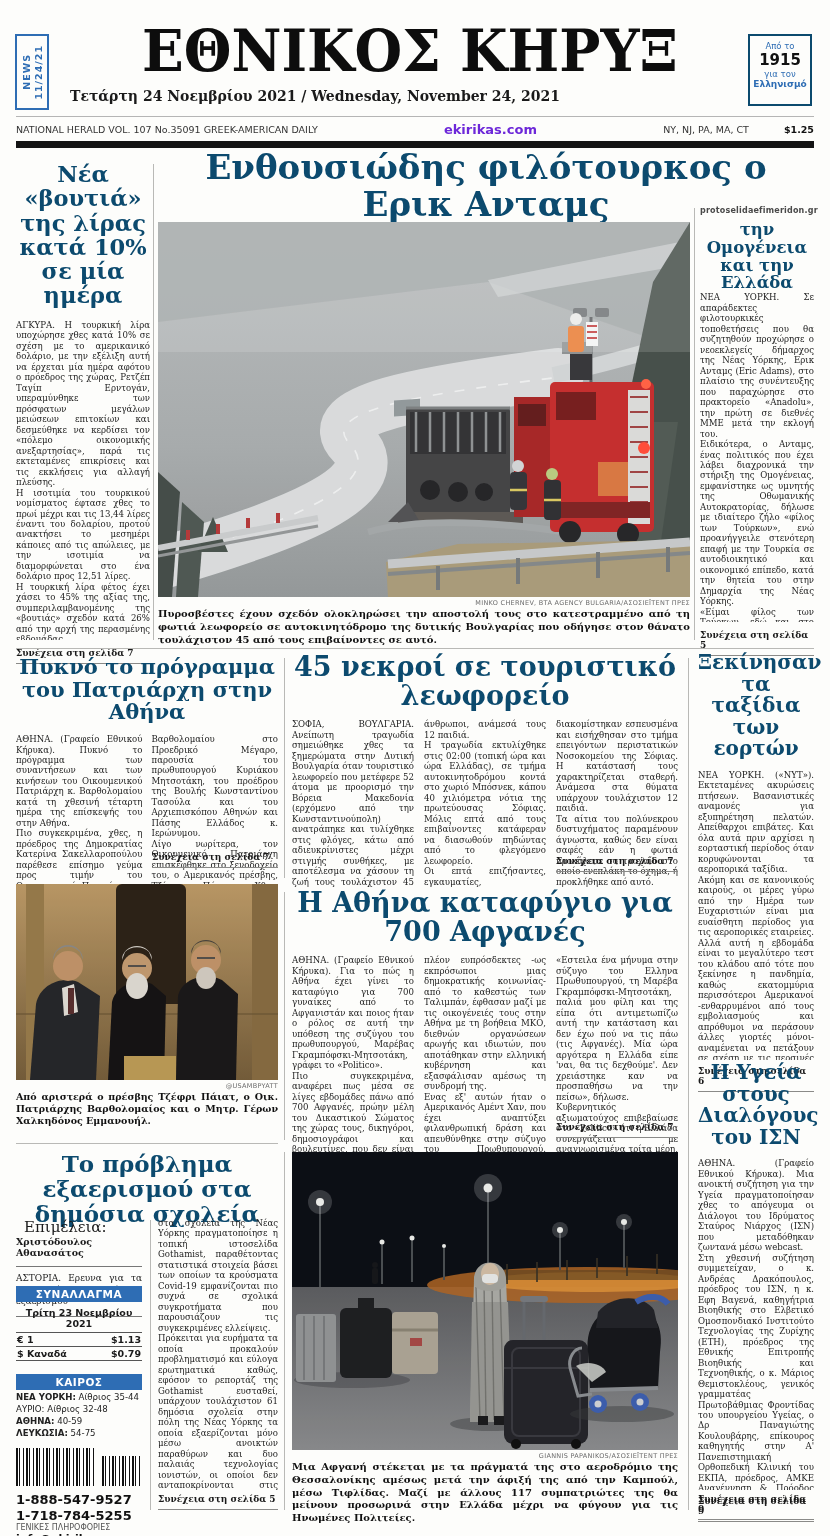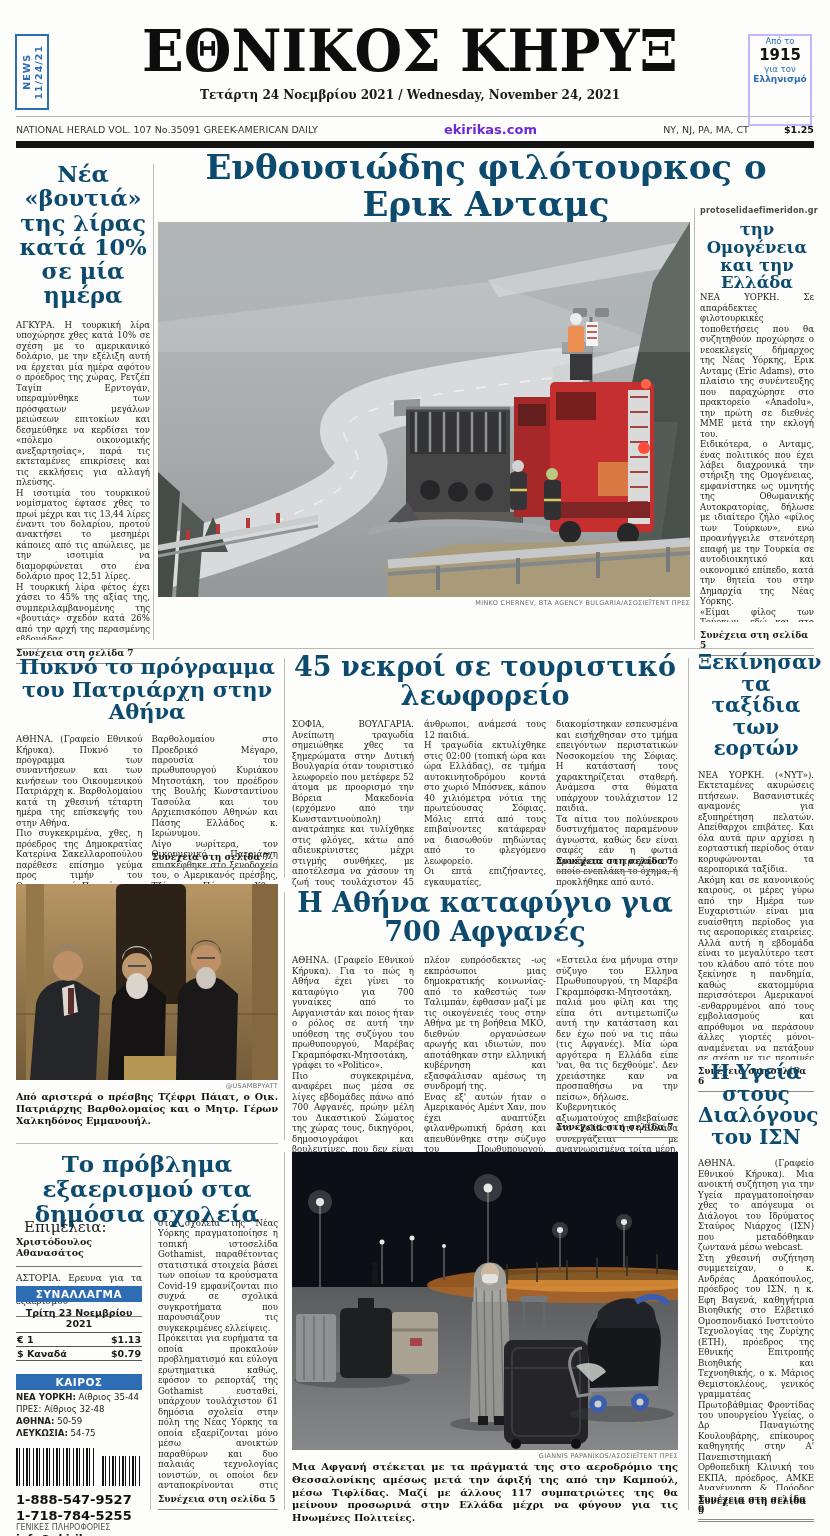--- a/index.html
+++ b/index.html
@@ -11,24 +11,24 @@
   .abs{position:absolute;}
   
   .news-box{left:15px;top:34px;width:30px;height:72px;border:2px solid #2e6db4;
     display:flex;align-items:center;justify-content:center;gap:1px;}
   .news-box span{writing-mode:vertical-rl;transform:rotate(180deg);
     font-family:"DejaVu Sans","Liberation Sans",sans-serif;
     font-size:9.5px;font-weight:bold;color:#2e6db4;letter-spacing:1px;}
   .mast-title{left:70px;top:22px;width:680px;text-align:center;
     font-size:57px;font-weight:900;letter-spacing:0px;color:#0d0d0d;
     transform:scaleX(.96);line-height:1;}
-  .mast-date{left:70px;top:88px;width:680px;text-align:center;
-    font-size:12px;font-weight:bold;}
-  .since-box{left:748px;top:34px;width:64px;height:92px;border:2px solid #c4b5fd;
-    text-align:center;font-family:"DejaVu Sans","Liberation Sans",sans-serif;box-sizing:border-box;}
+  .mast-date{left:70px;top:88px;width:680px;text-align:left;
+    font-size:14px;font-weight:bold;}
+  .since-box{left:748px;top:34px;width:64px;height:72px;border:2px solid #0c4a6e;
+    text-align:center;font-family:"DejaVu Sans","Liberation Sans",sans-serif;padding-top:5px;box-sizing:border-box;}
   .since-box .s1{font-size:8.5px;color:#2e6db4;display:block;}
   .since-box .yr{font-size:15px;font-weight:900;color:#111;display:block;line-height:1.2;}
   .since-box .s2{font-size:8.5px;color:#2e6db4;display:block;}
   .since-box .s3{font-size:9px;font-weight:bold;color:#2e6db4;display:block;}
   .info-row{left:16px;top:116px;width:798px;height:24px;border-top:1px solid #b5b5b5;
     display:flex;justify-content:space-between;align-items:center;
     font-family:"DejaVu Sans","Liberation Sans",sans-serif;font-size:9.5px;color:#333;}
   .info-row .site{font-size:13px;font-weight:bold;color:#6d28d9;}
   .info-row .price{font-weight:bold;color:#111;margin-left:32px;}
   .black-bar{left:16px;top:141px;width:798px;height:7px;background:#141414;}
@@ -227,20 +227,21 @@
         <line x1="280" y1="344" x2="280" y2="368"></line>
           <line x1="360" y1="336" x2="360" y2="362"></line>
         <line x1="440" y1="330" x2="440" y2="356"></line>
           <line x1="510" y1="325" x2="510" y2="350"></line>
       </g>
       <rect width="532" height="130" fill="#ffffff" opacity=".14"></rect>
       <rect width="532" height="375" fill="#ffffff" opacity=".05"></rect>
     </svg>
   </div>
   <div class="abs credit" style="left:158px;top:599px;width:532px;">MINKO CHERNEV, BTA AGENCY BULGARIA/ΑΣΟΣΙΕΪΤΕΝΤ ΠΡΕΣ</div>
+  <div class="abs caption" style="left:158px;top:608px;width:532px;">Πυροσβέστες έχουν σχεδόν ολοκληρώσει την αποστολή τους στο κατεστραμμένο από τη φωτιά λεωφορείο σε αυτοκινητόδρομο της δυτικής Βουλγαρίας που οδήγησε στον θάνατο τουλάχιστον 45 από τους επιβαίνοντες σε αυτό.</div>
 
   <div class="abs vrule" style="left:694px;top:208px;height:432px;"></div>
   <div class="abs" style="left:700px;top:206px;width:114px;">
     <div class="watermark">protoselidaefimeridon.gr</div>
     <div class="headline" style="font-size:16.5px;margin-top:6px;">την Ομογένεια και την Ελλάδα</div>
     <div class="body-txt" style="height:330px;">ΝΕΑ ΥΟΡΚΗ. Σε απαράδεκτες φιλοτουρκικές τοποθετήσεις που θα συζητηθούν προχώρησε ο νεοεκλεγείς δήμαρχος της Νέας Υόρκης, Ερικ Ανταμς (Eric Adams), στο πλαίσιο της συνέντευξης που παραχώρησε στο πρακτορείο «Anadolu», την πρώτη σε διεθνές ΜΜΕ μετά την εκλογή του.
 Ειδικότερα, ο Ανταμς, ένας πολιτικός που έχει λάβει διαχρονικά την στήριξη της Ομογένειας, εμφανίστηκε ως υμνητής της Οθωμανικής Αυτοκρατορίας, δήλωσε με ιδιαίτερο ζήλο «φίλος των Τούρκων», ενώ προανήγγειλε στενότερη επαφή με την Τουρκία σε αυτοδιοικητικό και οικονομικό επίπεδο, κατά την θητεία του στην Δημαρχία της Νέας Υόρκης.
 «Είμαι φίλος των Τούρκων, εδώ και στο εξωτερικό. Εχω έναν μεγάλο τουρκικό πληθυσμό που διαμένει στο Μπρούκλιν, πιθανότατα τον μεγαλύτερο στην χώρα μας, και συμβάλλουν αξιοσημείωτα στην οικονομία και την υγεία της πόλης μας», ανέφερε ο Ανταμς.
 Στην συνέχεια, ο νεοεκλεγείς δήμαρχος της Νέας Υόρκης εκφράζει την πρόθεση να κάνει</div>
     <div class="more" style="margin-top:8px;">Συνέχεια στη σελίδα 5</div>
@@ -369,22 +370,22 @@
     </div>
     <div class="fx-row" style="border-bottom:1px solid #555;">
       <span>$ Καναδά</span>
       <span>$0.79</span>
     </div>
   </div>
 
   <div class="abs" style="left:16px;top:1374px;width:126px;">
     <div class="panel-head">ΚΑΙΡΟΣ</div>
     <div class="wx-row"><b>ΝΕΑ ΥΟΡΚΗ:</b> <span>Αίθριος 35-44</span></div>
-    <div class="wx-row"><span>ΠΡΕΣ:</span> <span>Αίθριος 32-48</span></div>
-    <div class="wx-row"><b>ΑΘΗΝΑ:</b> <span>50-59</span></div>
+    <div class="wx-row"><span>ΑΥΡΙΟ:</span> <span>Αίθριος 32-48</span></div>
+    <div class="wx-row"><b>ΑΘΗΝΑ:</b> <span>40-59</span></div>
     <div class="wx-row"><b>ΛΕΥΚΩΣΙΑ:</b> <span>54-75</span></div>
   </div>
 
   <div class="abs barcode" style="left:16px;top:1448px;width:126px;">
     <div class="bars" style="width:78px;"></div>
     <div class="bars" style="width:38px;height:30px;"></div>
   </div>
 
   <div class="abs phones" style="left:16px;top:1492px;width:126px;">
     <div>1-888-547-9527</div>

